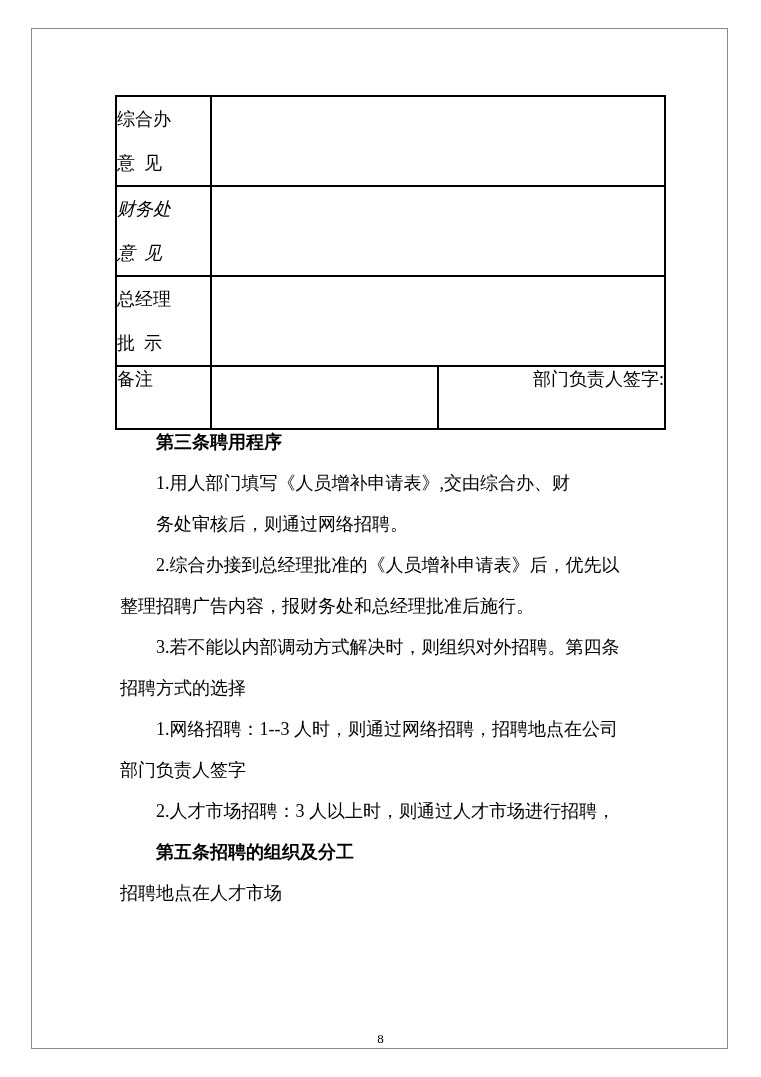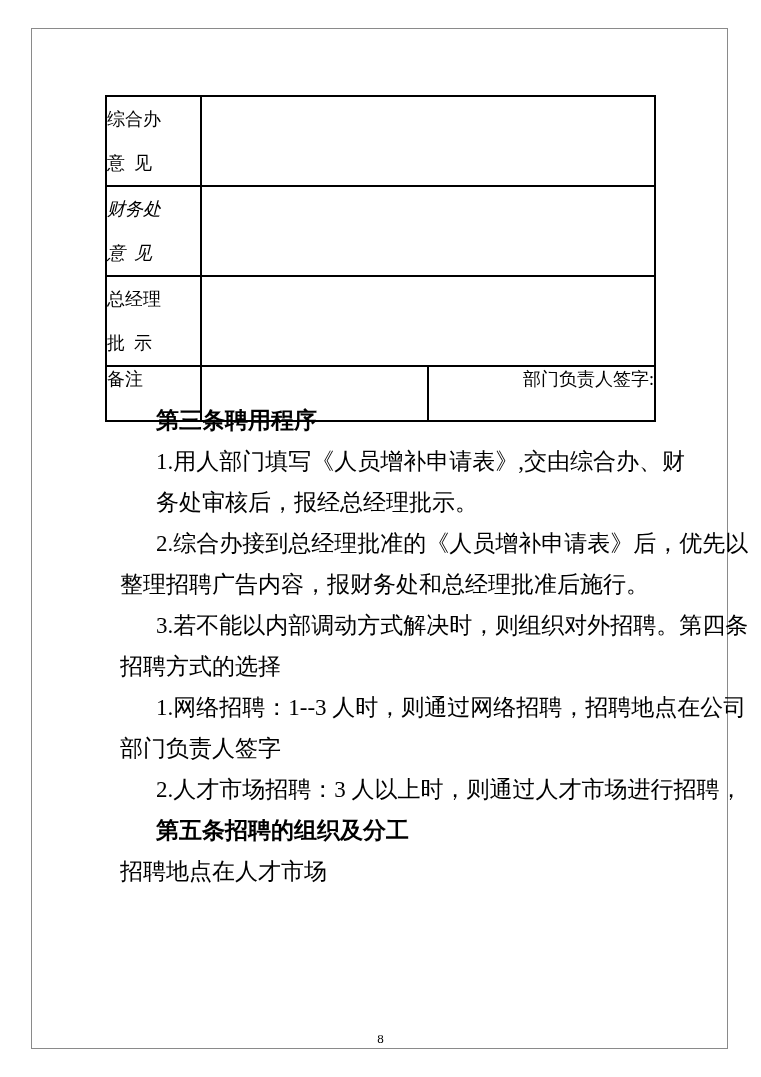--- a/index.html
+++ b/index.html
@@ -19,21 +19,21 @@
     position: absolute;
     left: 31px;
     top: 28px;
     width: 697px;
     height: 1021px;
     border: 1px solid #8a8a8a;
     box-sizing: border-box;
   }
   table.approval-table {
     position: absolute;
-    left: 105px;
+    left: 115px;
     top: 95px;
     width: 551px;
     border-collapse: collapse;
     table-layout: fixed;
   }
   table.approval-table td {
     border: 2px solid #000000;
     vertical-align: top;
     padding: 0;
     font-size: 18px;
@@ -54,28 +54,28 @@
   td.mid-cell { width: 245px; }
   td.sign-cell {
     width: 211px;
     padding: 10px 6px 0 8px;
     font-size: 18px;
     text-align: right;
   }
   .row-tall-1 { height: 90px; }
   .row-tall-2 { height: 82px; font-style: italic; }
   .row-tall-3 { height: 81px; }
-  .row-note   { height: 55px; margin-top: 21px; }
+  .row-note   { height: 63px; margin-top: 21px; }
 
   .body-text {
     position: absolute;
     left: 120px;
-    top: 400px;
+    top: 422px;
     width: 545px;
-    font-size: 23px;
+    font-size: 18px;
   }
   .text-line {
     line-height: 41px;
     height: 41px;
     white-space: pre;
   }
   .text-line.indent { padding-left: 36px; }
   .text-line.bold { font-weight: bold; }
 
   .page-footer {
@@ -119,21 +119,21 @@
       <td class="note-label">备注</td>
       <td class="mid-cell"></td>
       <td class="sign-cell">部门负责人签字:</td>
     </tr>
   </tbody>
 </table>
 
 <div class="body-text">
   <div class="text-line indent bold">第三条聘用程序</div>
   <div class="text-line indent">1.用人部门填写《人员增补申请表》,交由综合办、财</div>
-  <div class="text-line indent">务处审核后，报经总经理批示。</div>
+  <div class="text-line indent">务处审核后，则通过网络招聘。</div>
   <div class="text-line indent">2.综合办接到总经理批准的《人员增补申请表》后，优先以</div>
   <div class="text-line">整理招聘广告内容，报财务处和总经理批准后施行。</div>
   <div class="text-line indent">3.若不能以内部调动方式解决时，则组织对外招聘。第四条</div>
   <div class="text-line">招聘方式的选择</div>
   <div class="text-line indent">1.网络招聘：1--3 人时，则通过网络招聘，招聘地点在公司</div>
   <div class="text-line">部门负责人签字</div>
   <div class="text-line indent">2.人才市场招聘：3 人以上时，则通过人才市场进行招聘，</div>
   <div class="text-line indent bold">第五条招聘的组织及分工</div>
   <div class="text-line">招聘地点在人才市场</div>
 </div>

